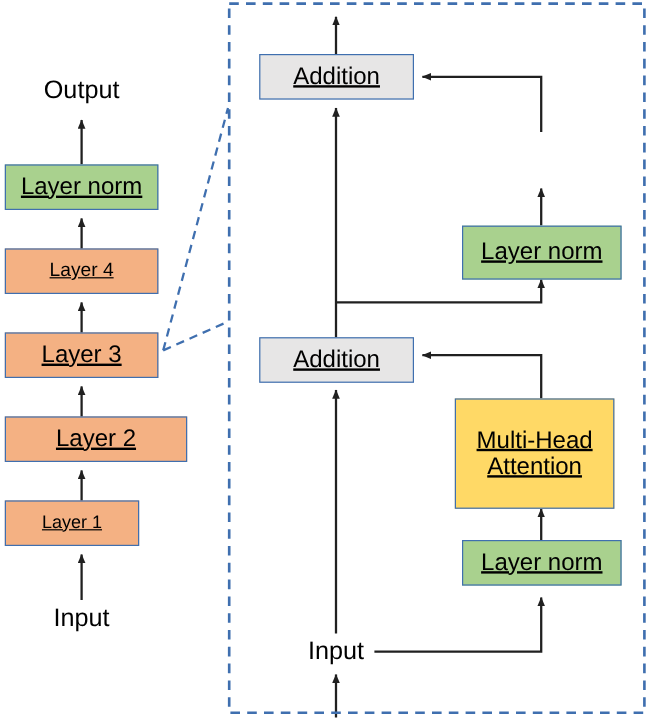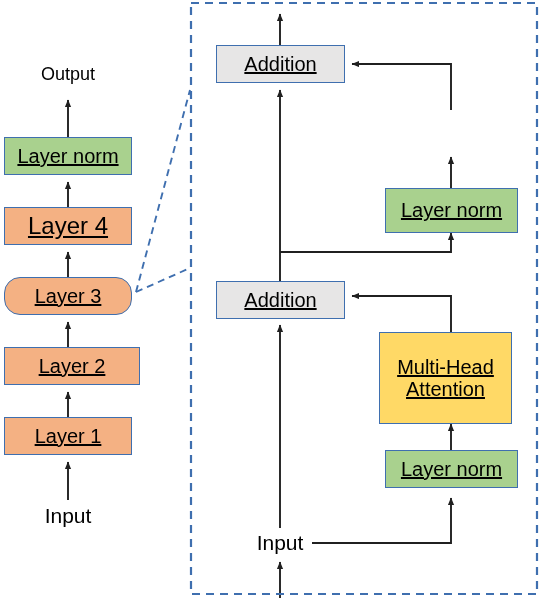--- a/index.html
+++ b/index.html
@@ -95,31 +95,31 @@
     </g>
 
     <g stroke="#3F6FAF" stroke-width="1.9" fill="none" stroke-dasharray="7,5">
       <line x1="136" y1="292" x2="190" y2="90"></line>
       <line x1="136" y1="292" x2="190" y2="268"></line>
     </g>
 
     <rect x="191" y="3" width="346" height="591" fill="none" stroke="#3F6FAF" stroke-width="2.2" stroke-dasharray="8,6"></rect>
   </svg>
 
-  <div class="lbl" style="left:4px; top:64px; width:128px; font-size:18px;">Output</div>
+  <div class="lbl" style="left:4px; top:64px; width:128px; font-size:21px;">Output</div>
 
   <div class="box bx-bordered" style="left:4px; top:137px; width:128px; height:38px; background:#A9D18E; font-size:20px;">Layer norm</div>
 
-  <div class="box bx-bordered" style="left:4px; top:207px; width:128px; height:38px; background:#F4B183; font-size:24px;">Layer 4</div>
+  <div class="box bx-bordered" style="left:4px; top:207px; width:128px; height:38px; background:#F4B183; font-size:16px;">Layer 4</div>
 
-  <div class="box bx-bordered" style="left:4px; top:277px; width:128px; height:38px; background:#F4B183; font-size:20px;border-radius:16px;">Layer 3</div>
+  <div class="box bx-bordered" style="left:4px; top:277px; width:128px; height:38px; background:#F4B183; font-size:20px;">Layer 3</div>
 
-  <div class="box bx-bordered" style="left:4px; top:347px; width:136px; height:38px; background:#F4B183; font-size:20px;">Layer 2</div>
+  <div class="box bx-bordered" style="left:4px; top:347px; width:152px; height:38px; background:#F4B183; font-size:20px;">Layer 2</div>
 
-  <div class="box bx-bordered" style="left:4px; top:417px; width:128px; height:38px; background:#F4B183; font-size:20px;">Layer 1</div>
+  <div class="box bx-bordered" style="left:4px; top:417px; width:112px; height:38px; background:#F4B183; font-size:15px;">Layer 1</div>
 
   <div class="lbl" style="left:4px; top:504px; width:128px; font-size:21px;">Input</div>
 
   <div class="box bx-bordered" style="left:216px; top:45px; width:129px; height:38px; background:#E7E6E6; font-size:20px;">Addition</div>
 
 
   <div class="box bx-bordered" style="left:385px; top:188px; width:133px; height:45px; background:#A9D18E; font-size:20px;">Layer norm</div>
 
   <div class="box bx-bordered" style="left:216px; top:281px; width:129px; height:38px; background:#E7E6E6; font-size:20px;">Addition</div>
 

